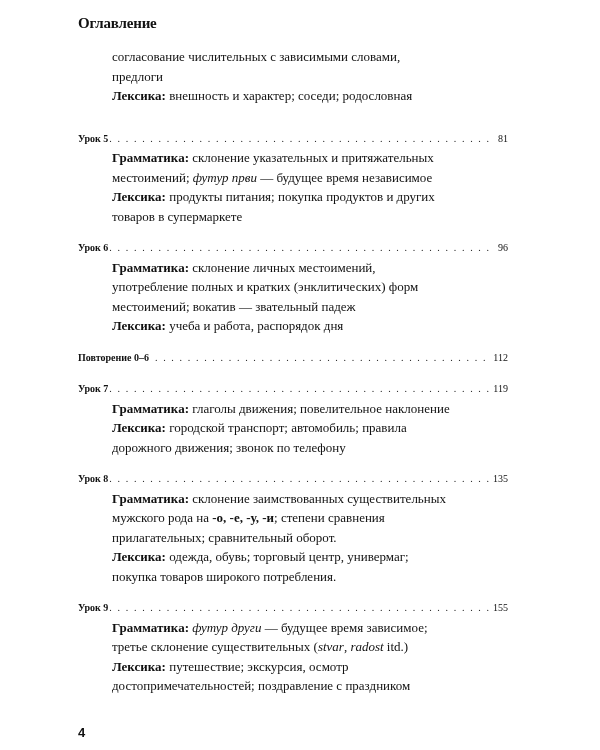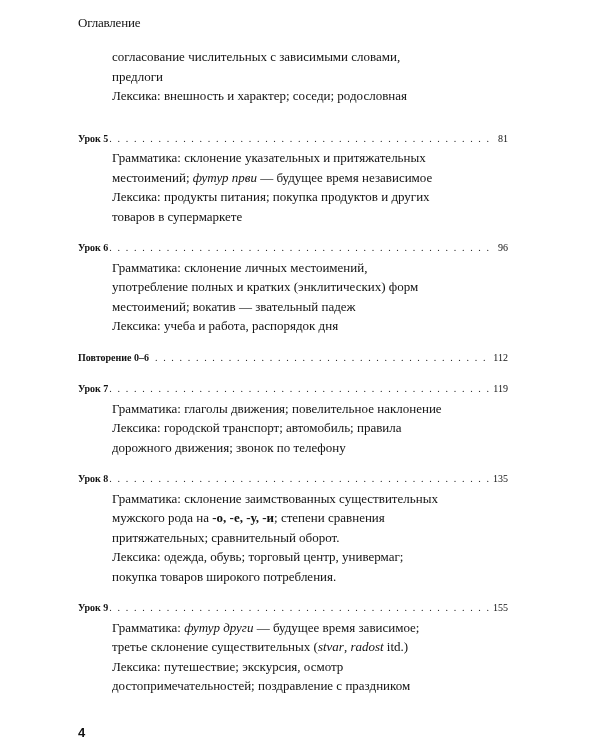--- a/index.html
+++ b/index.html
@@ -2,25 +2,25 @@
 <html><head>
 <meta charset="utf-8">
 <style>
   html, body { margin: 0; padding: 0; }
   body {
     width: 600px; height: 750px; background: #ffffff; position: relative; overflow: hidden;
     font-family: "Liberation Serif", "DejaVu Serif", serif; color: #111111;
   }
   .page-header {
     position: absolute; left: 78px; top: 15px;
-    font-family: "Liberation Serif", serif; font-weight: normal; font-size: 13px; letter-spacing: -0.2px;
+    font-family: "Liberation Serif", serif; font-weight: bold; font-size: 15px; letter-spacing: -0.2px;
   }
   .content { position: absolute; left: 78px; top: 47px; width: 430px; }
   .sub { padding-left: 34px; font-size: 13px; line-height: 19.5px; }
-  .sub .lbl { font-weight: normal; text-align: center; }
+  .sub .lbl { font-weight: bold; text-align: center; }
   .sub i { }
   .sub b { font-weight: bold; }
   .entry { margin-top: 12px; }
   .entry-head {
     display: flex; align-items: baseline; font-size: 10px; line-height: 19.5px; white-space: nowrap;
   }
   .entry-title { font-weight: bold; }
   .leader {
     flex: 1; overflow: hidden; margin: 0 3px 0 1px; letter-spacing: 5.6px; color: #222;
   }
@@ -99,21 +99,21 @@
 
   <div class="entry">
     <div class="entry-head">
       <span class="entry-title">Урок 8</span>
       <span class="leader"></span>
       <span class="page-num">135</span>
     </div>
     <div class="sub">
       <div><span class="lbl">Грамматика:</span><span> склонение заимствованных существительных</span></div>
       <div><span>мужского рода на </span><b>-о, -е, -у, -и</b><span>; степени сравнения</span></div>
-      <div>притяжательных; сравнительный оборот.</div>
+      <div>прилагательных; сравнительный оборот.</div>
       <div><span class="lbl">Лексика:</span><span> одежда, обувь; торговый центр, универмаг;</span></div>
       <div>покупка товаров широкого потребления.</div>
     </div>
   </div>
 
   <div class="entry">
     <div class="entry-head">
       <span class="entry-title">Урок 9</span>
       <span class="leader"></span>
       <span class="page-num">155</span>

